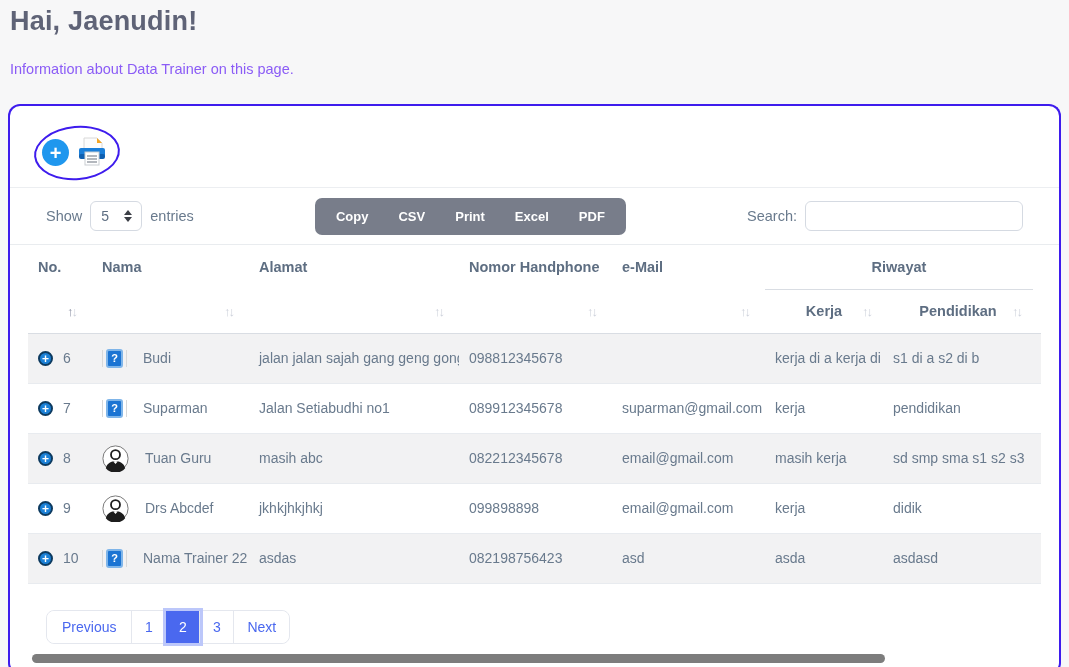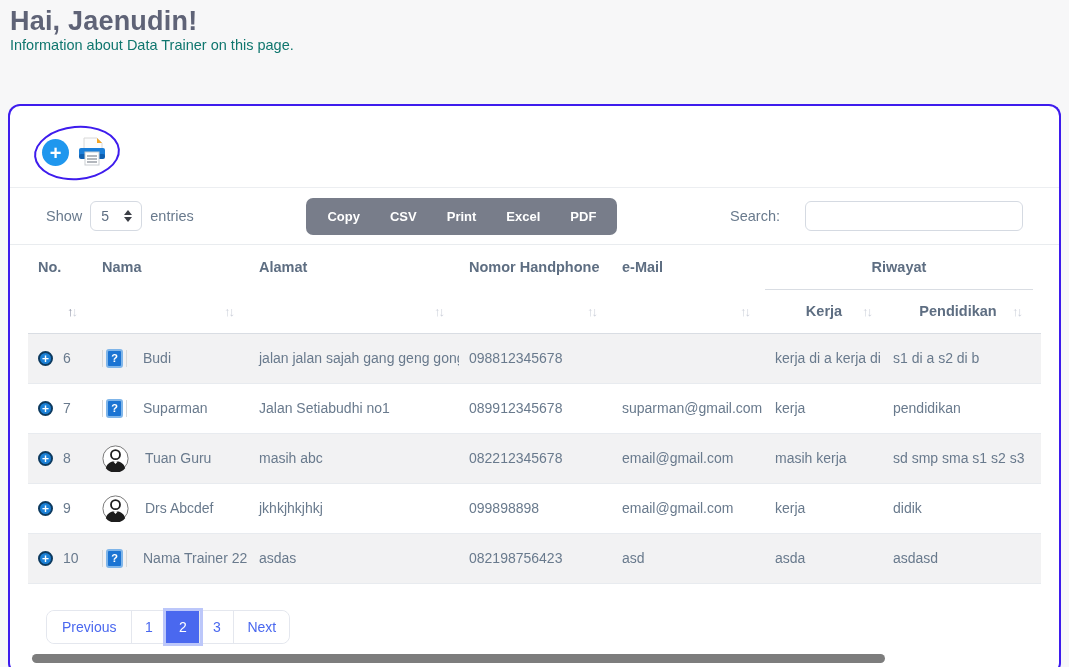--- a/index.html
+++ b/index.html
@@ -2,21 +2,21 @@
 <html><head>
 <meta charset="utf-8">
 <style>
   * { margin:0; padding:0; box-sizing:border-box; }
   body { font-family:"Liberation Sans","DejaVu Sans",sans-serif; }
   .screen { position:relative; width:1069px; height:667px; background:#f7f7f8; overflow:hidden; }
 
   
   .page-header { padding:6px 0 0 10px; }
   .page-title { font-size:27px; font-weight:600; color:#5f6377; letter-spacing:.2px; }
-  .page-subtitle { margin-top:0; font-size:14.5px; color:#0f766e; }
+  .page-subtitle { margin-top:24px; font-size:14.5px; color:#8b5cf6; }
 
   
   .card { position:absolute; left:8px; top:104px; width:1053px; height:571px;
           background:#fff; border:2.5px solid #3e1ced; border-bottom:3px solid #14b9c7;
           border-radius:12px; overflow:hidden; }
 
   
   .toolbar { position:relative; height:82px; border-bottom:1px solid #eceef1; }
   .annotation { position:absolute; left:24px; top:20px; width:86px; height:54px;
                 border:2.5px solid #3e1ced; border-radius:50%; transform:rotate(-5deg); }
@@ -31,21 +31,21 @@
   .length-group { display:flex; align-items:center; gap:8px; }
   .length-select { position:relative; width:52px; height:30px; border:1px solid #d5dae2; border-radius:6px;
                    background:#fff; display:flex; align-items:center; padding-left:10px; color:#5e6e82; font-size:14px; cursor:pointer; }
   .select-arrows { position:absolute; right:9px; top:8px; display:flex; flex-direction:column; gap:2px; }
   .select-arrows i { display:block; width:0; height:0; border-left:4px solid transparent; border-right:4px solid transparent; }
   .select-arrows i.up { border-bottom:5px solid #3c3f46; }
   .select-arrows i.dn { border-top:5px solid #3c3f46; }
   .export-group { display:flex; background:#787d8a; border-radius:7px; padding:4px 6px; }
   .export-btn { background:transparent; border:none; color:#fff; font-size:13px; font-weight:600;
                 padding:7px 15px; cursor:pointer; font-family:inherit; }
-  .search-group { display:flex; align-items:center; gap:25px; }
+  .search-group { display:flex; align-items:center; gap:8px; }
   .search-input { width:218px; height:30px; border:1px solid #d5dae2; border-radius:6px; padding:0 8px;
                   font-size:14px; color:#5e6e82; outline:none; background:#fff; }
 
   
   .table-zone { margin:0 18px; overflow:hidden; }
   table { width:1165px; table-layout:fixed; border-collapse:collapse; }
   col.c1{width:64px} col.c2{width:157px} col.c3{width:210px} col.c4{width:153px}
   col.c5{width:153px} col.c6{width:118px} col.c7{width:150px} col.c8{width:160px}
   th { font-size:14.5px; font-weight:600; color:#5e6e82; text-align:left; padding:0 10px; }
   thead tr.labels th { height:44px; vertical-align:middle; }

